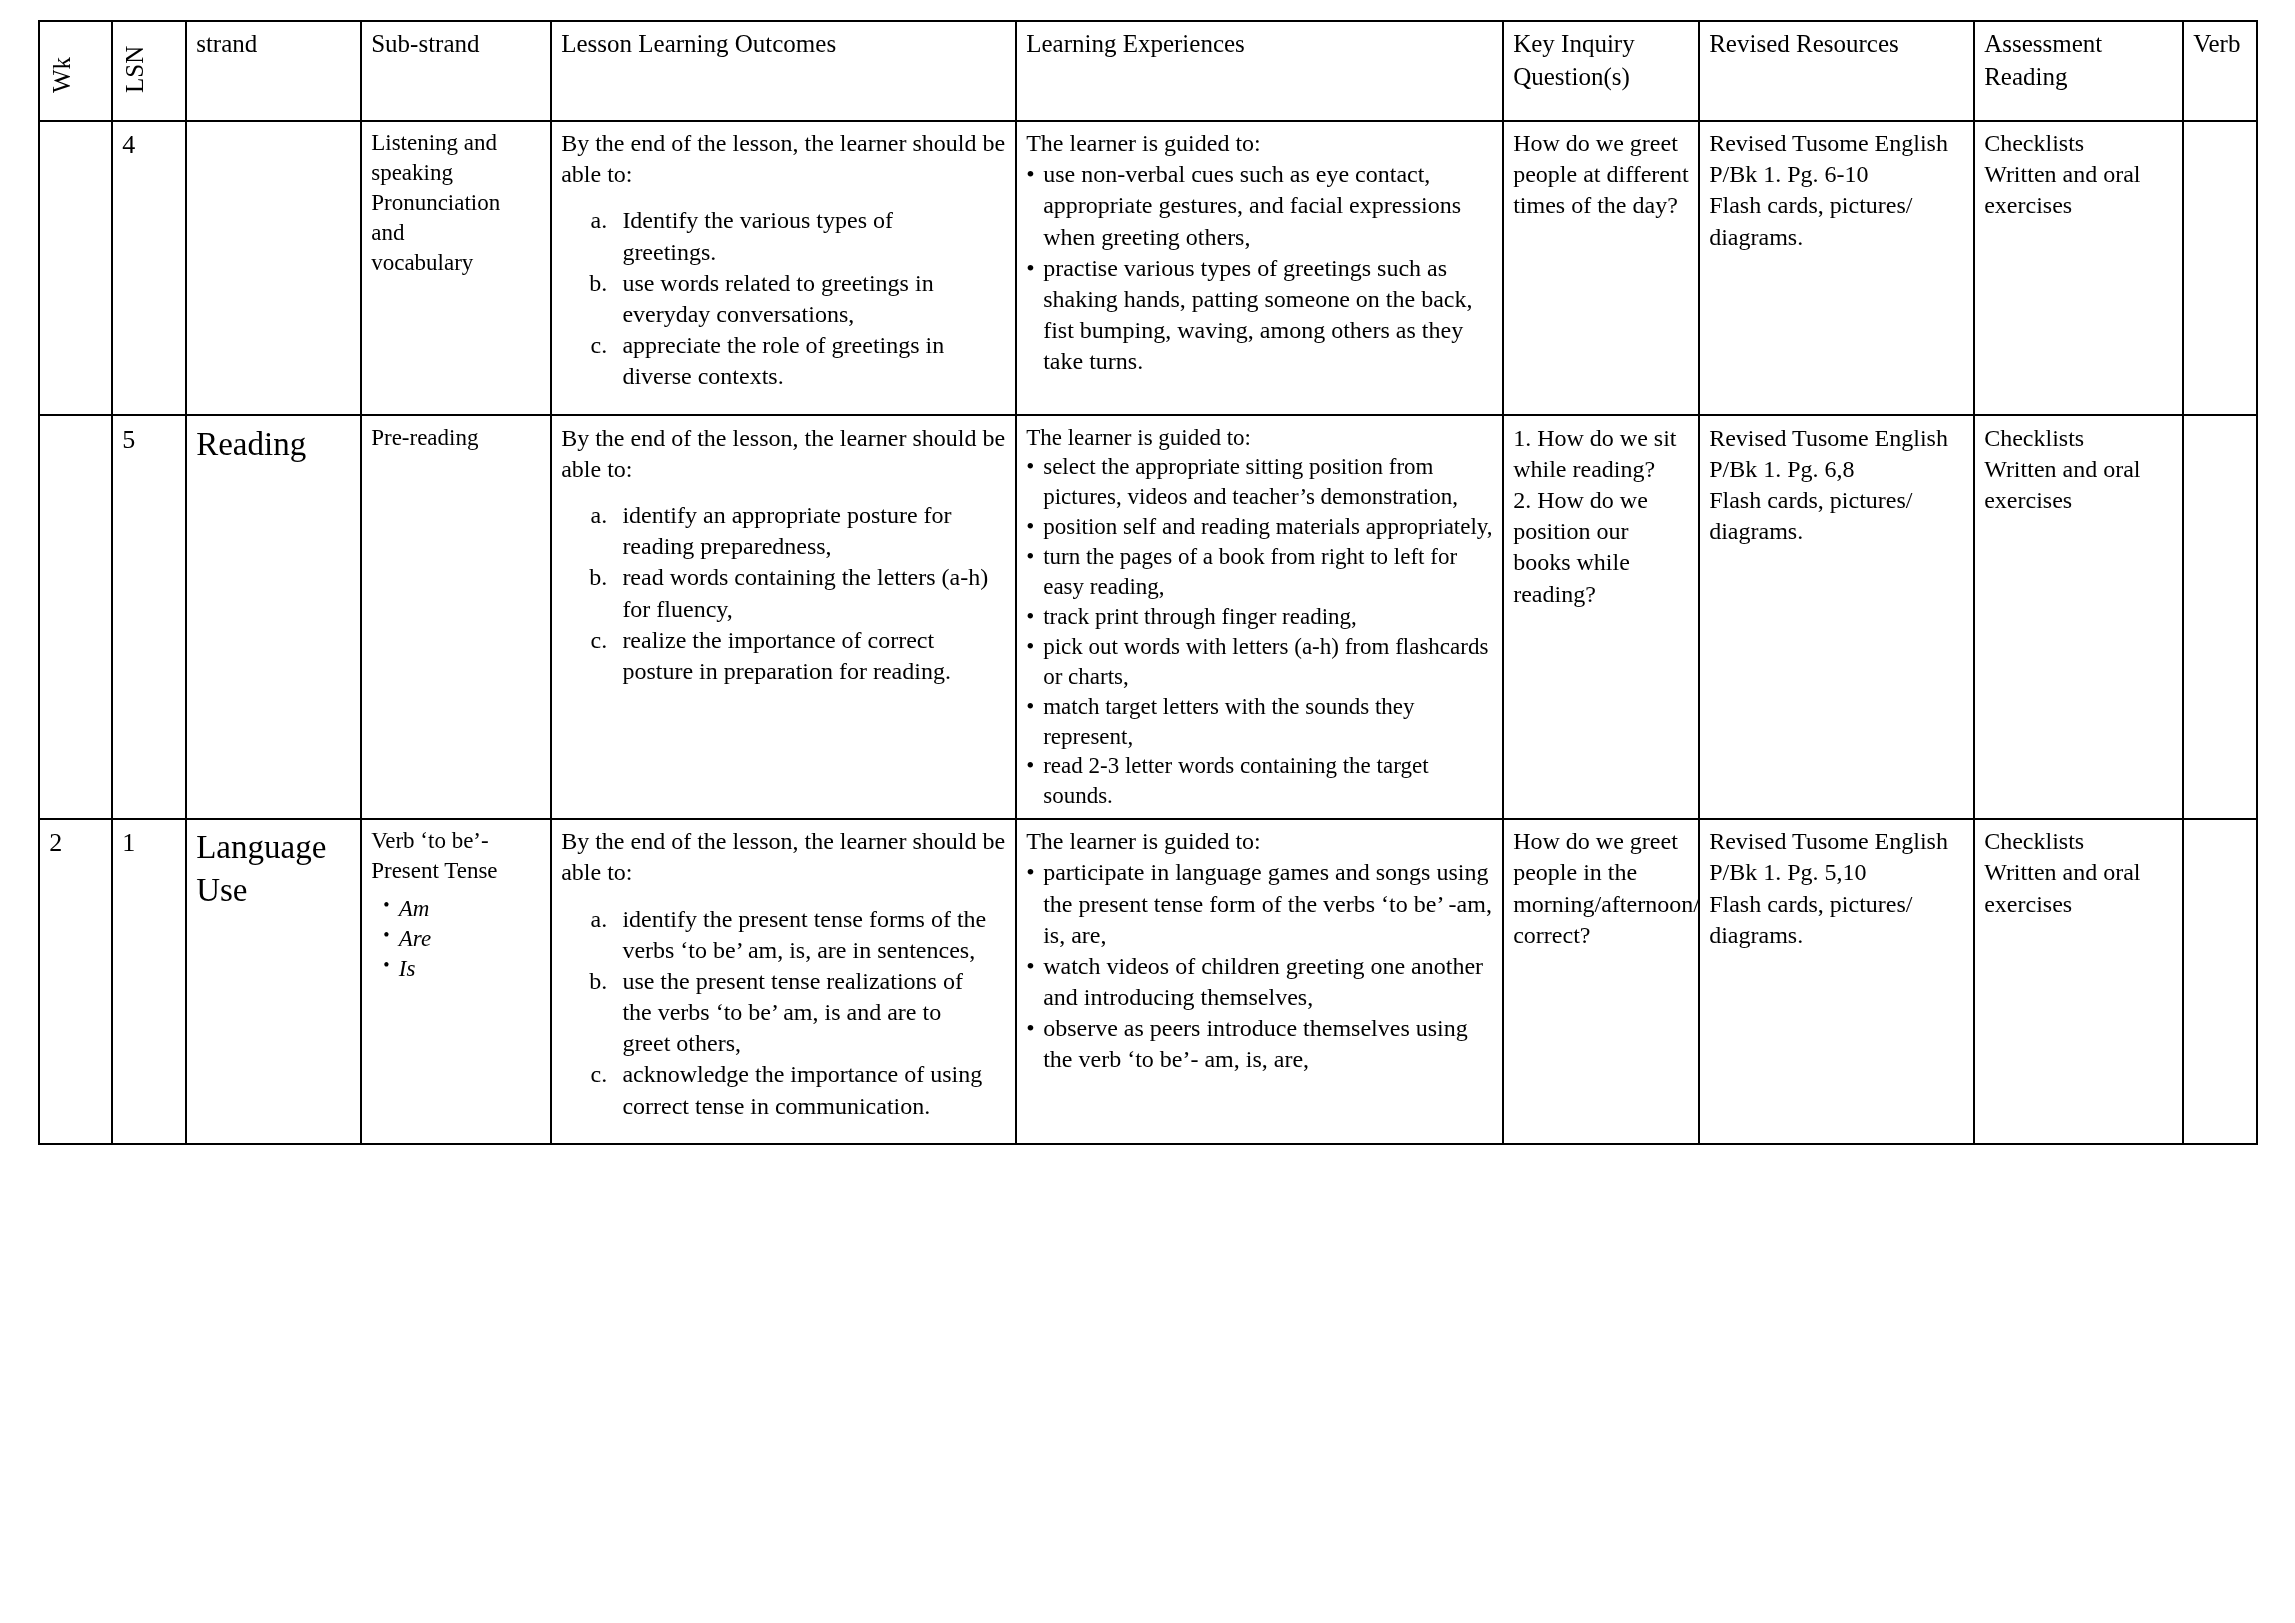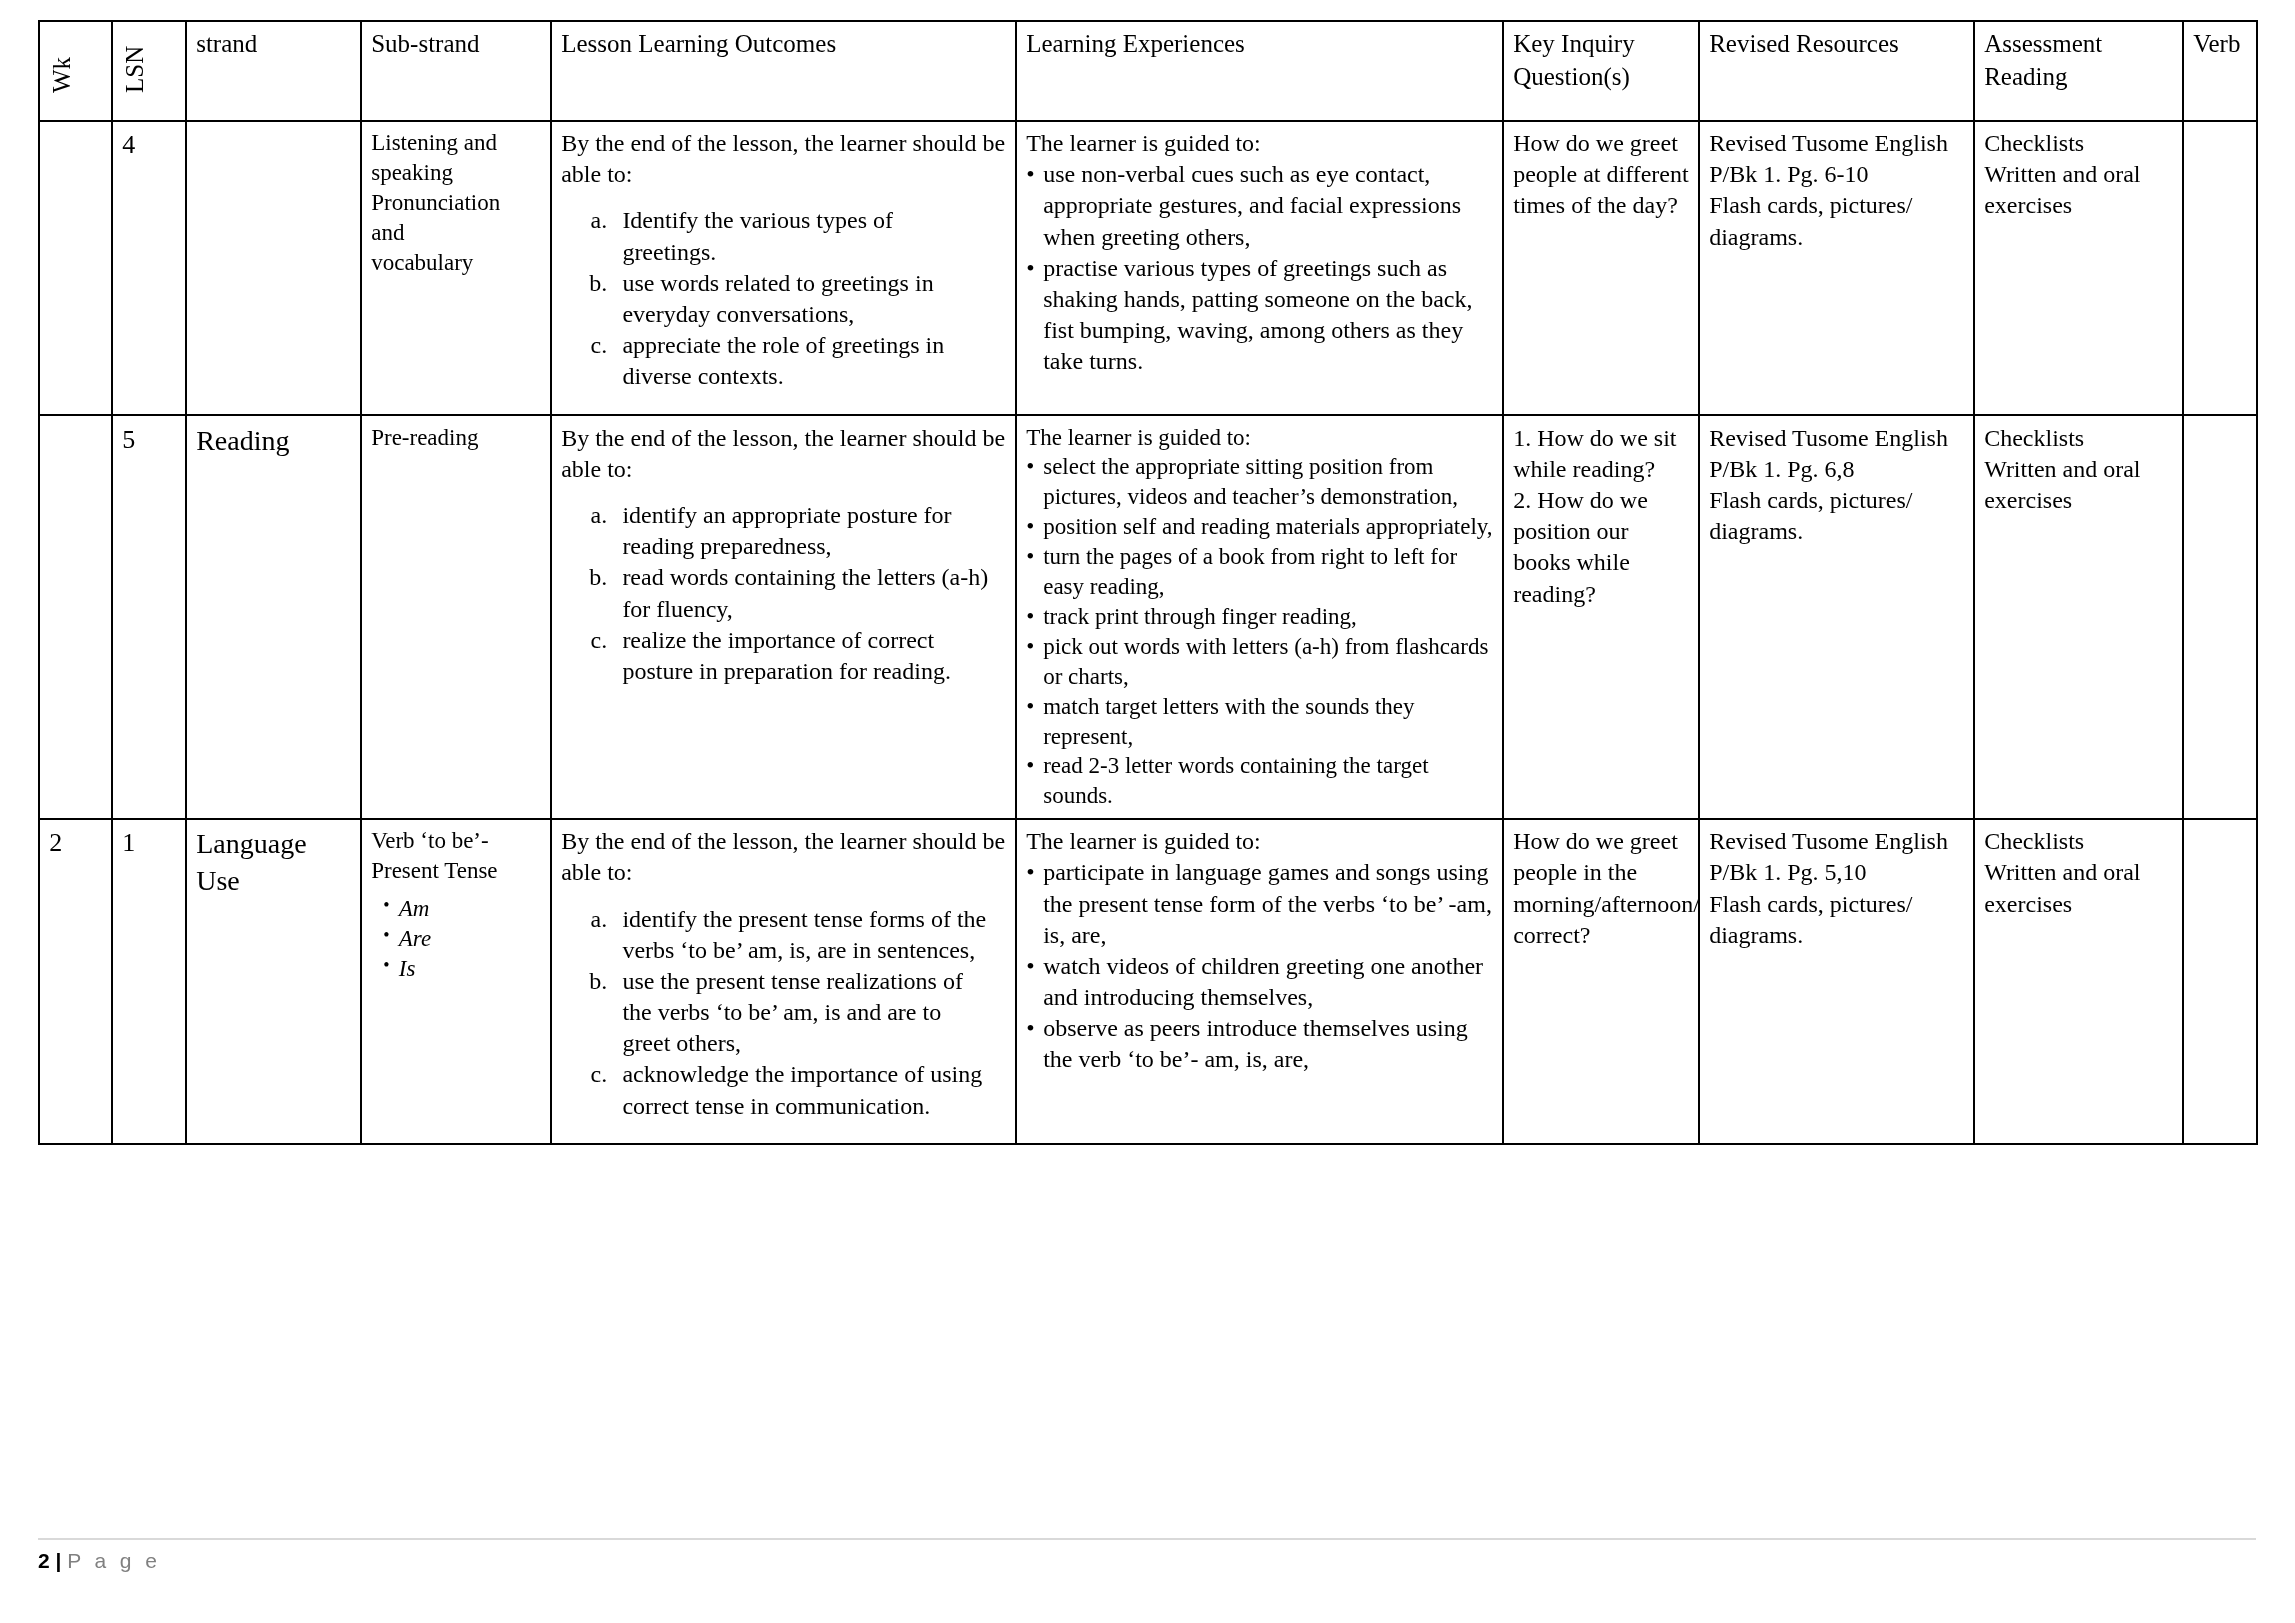--- a/index.html
+++ b/index.html
@@ -66,21 +66,21 @@
     transform: rotate(180deg);
     white-space: nowrap;
     font-size: 25px;
     height: 65px;
     display: inline-block;
     line-height: 1;
   }
   td.vcell { padding-left: 5.2px; padding-right: 2.6px; }
 
   
-  .t-lg { font-size: 28px; }
+  .t-lg { font-size: 33px; }
   .t-md { font-size: 24px; }
   .t-sm { font-size: 23px; }
 
   .cellblock { margin: 0; }
   .line { display: block; }
 
   
   ol.abc {
     list-style-type: lower-alpha;
     margin: 15px;
@@ -318,19 +318,15 @@
           </td>
           <td class="t-md">
             <div>Checklists</div>
             <div>Written and oral exercises</div>
           </td>
           <td></td>
         </tr>
       </tbody>
   </table>
 
-  <div class="footer">
-    <div class="footer-rule"></div>
-    <div class="footer-text"><span class="footer-num">2</span><span> </span><span class="footer-sep">|</span><span> </span><span class="footer-word">P a g e</span></div>
-  </div>
 
 </div>
 
 
 </body></html>

